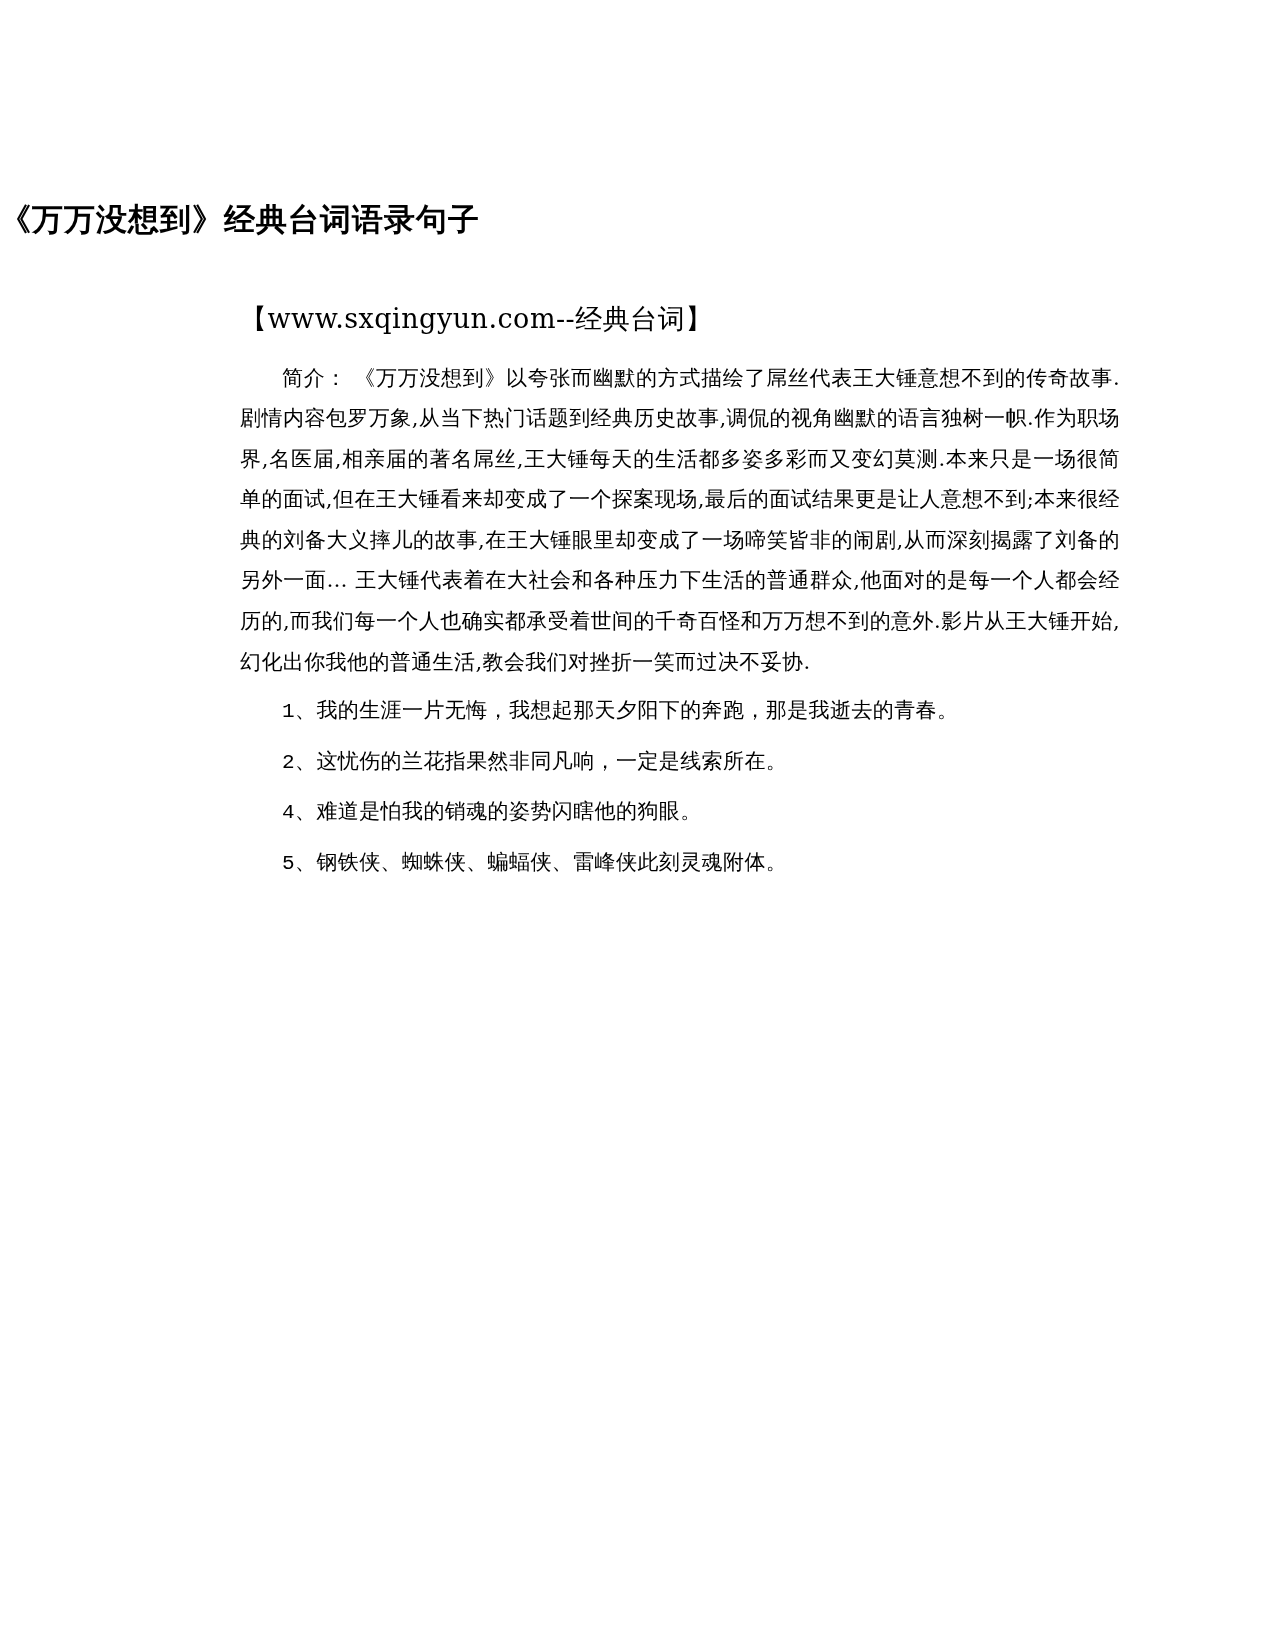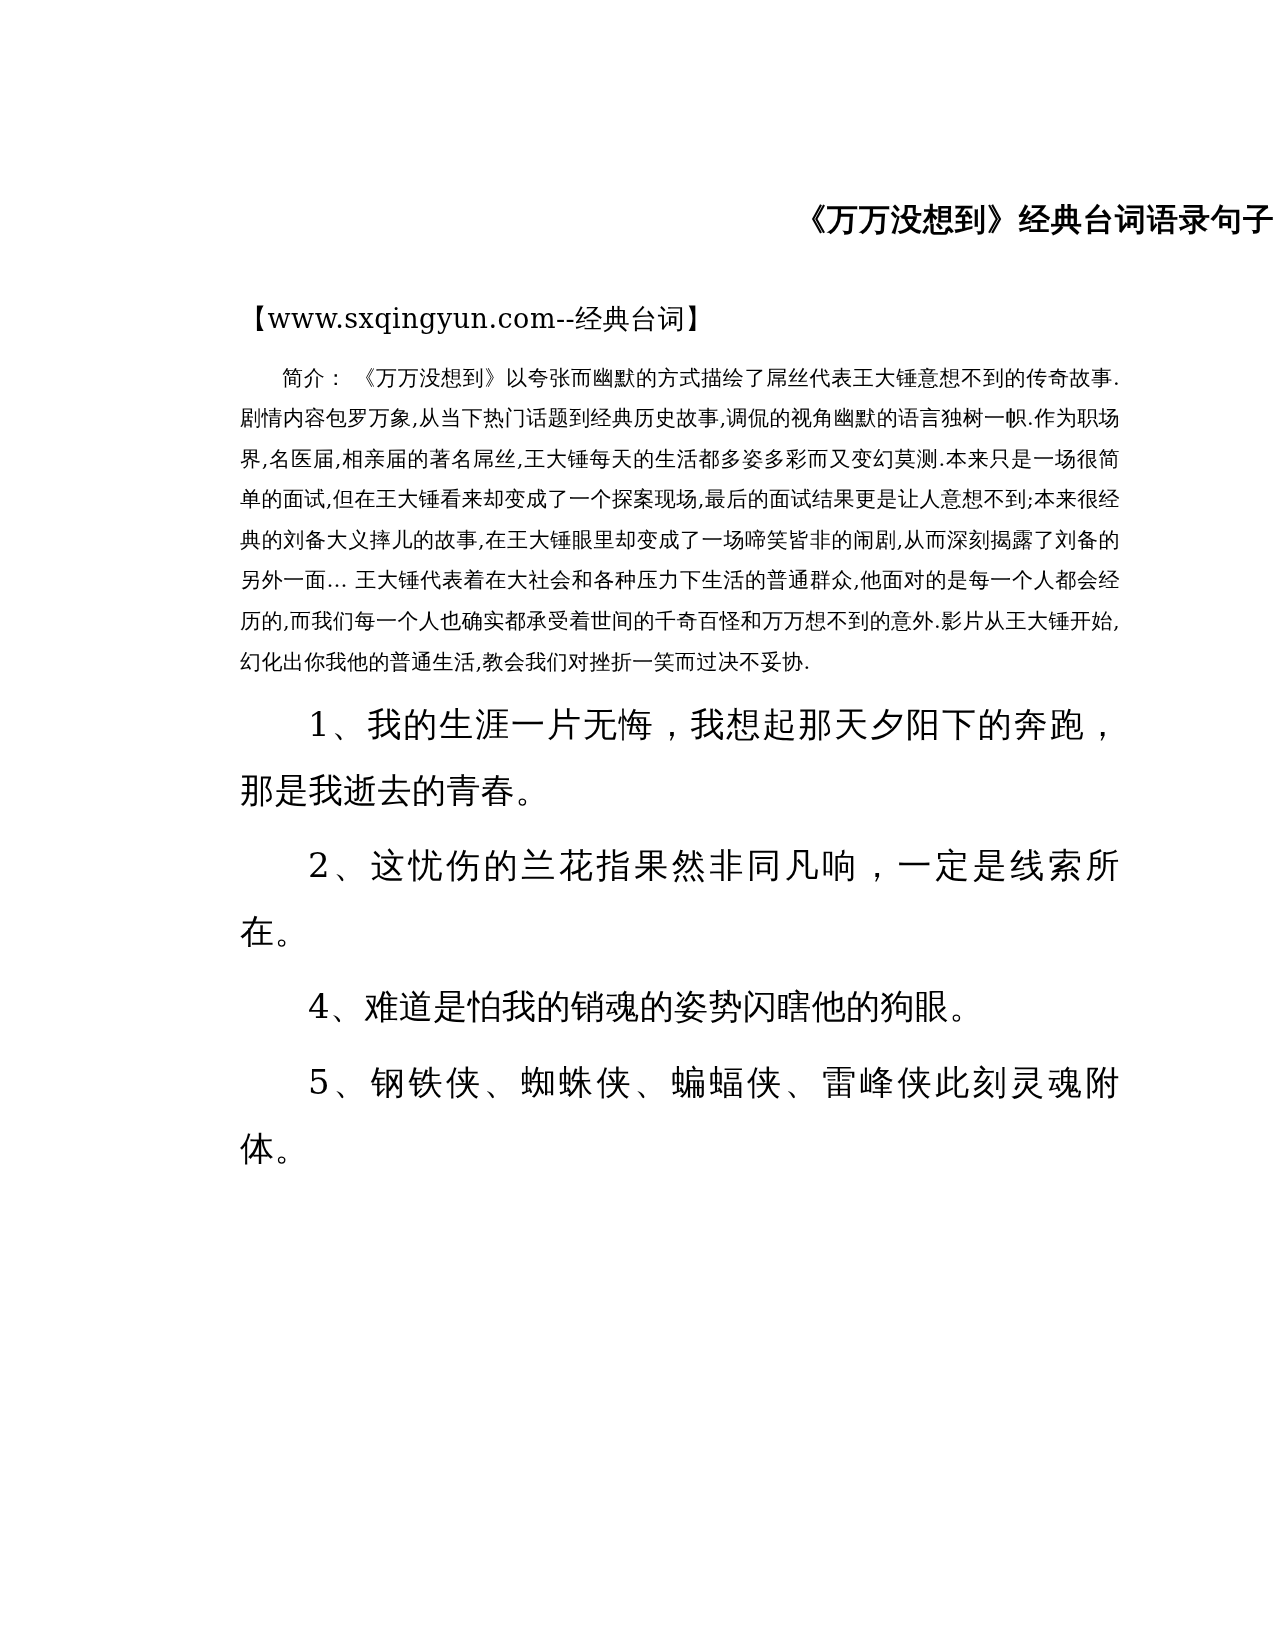--- a/index.html
+++ b/index.html
@@ -15,21 +15,21 @@
     overflow: hidden;
   }
   .page {
     position: relative;
     width: 1275px;
     height: 1650px;
     box-sizing: border-box;
     padding: 0;
   }
   .doc-title {
-    text-align: right;
+    text-align: left;
     font-size: 31px;
     font-weight: bold;
     letter-spacing: 1px;
     margin: 198px 0 0 0;
     line-height: 1.4;
     font-family: "DejaVu Sans", "Liberation Sans", sans-serif;
   }
   .content {
     margin: 0 auto;
     width: 880px;
@@ -48,27 +48,28 @@
     line-height: 1.93;
     margin: 14px 0 0 0;
     text-align: justify;
     text-justify: inter-ideograph;
     letter-spacing: 0.4px;
   }
   p.body-para.indent {
     text-indent: 2em;
   }
   p.quote-item {
-    font-size: 34px;
+    font-size: 21px;
     line-height: 1.93;
     margin: 10px 0 0 0;
     text-align: justify;
     text-justify: inter-ideograph;
     text-indent: 2em;
     letter-spacing: 0.4px;
+    font-family: Liberation Mono, monospace;
   }
   .intro-block {
     margin-top: 18px;
   }
 </style>
 </head>
 <body>
 
 <div class="page">
 

